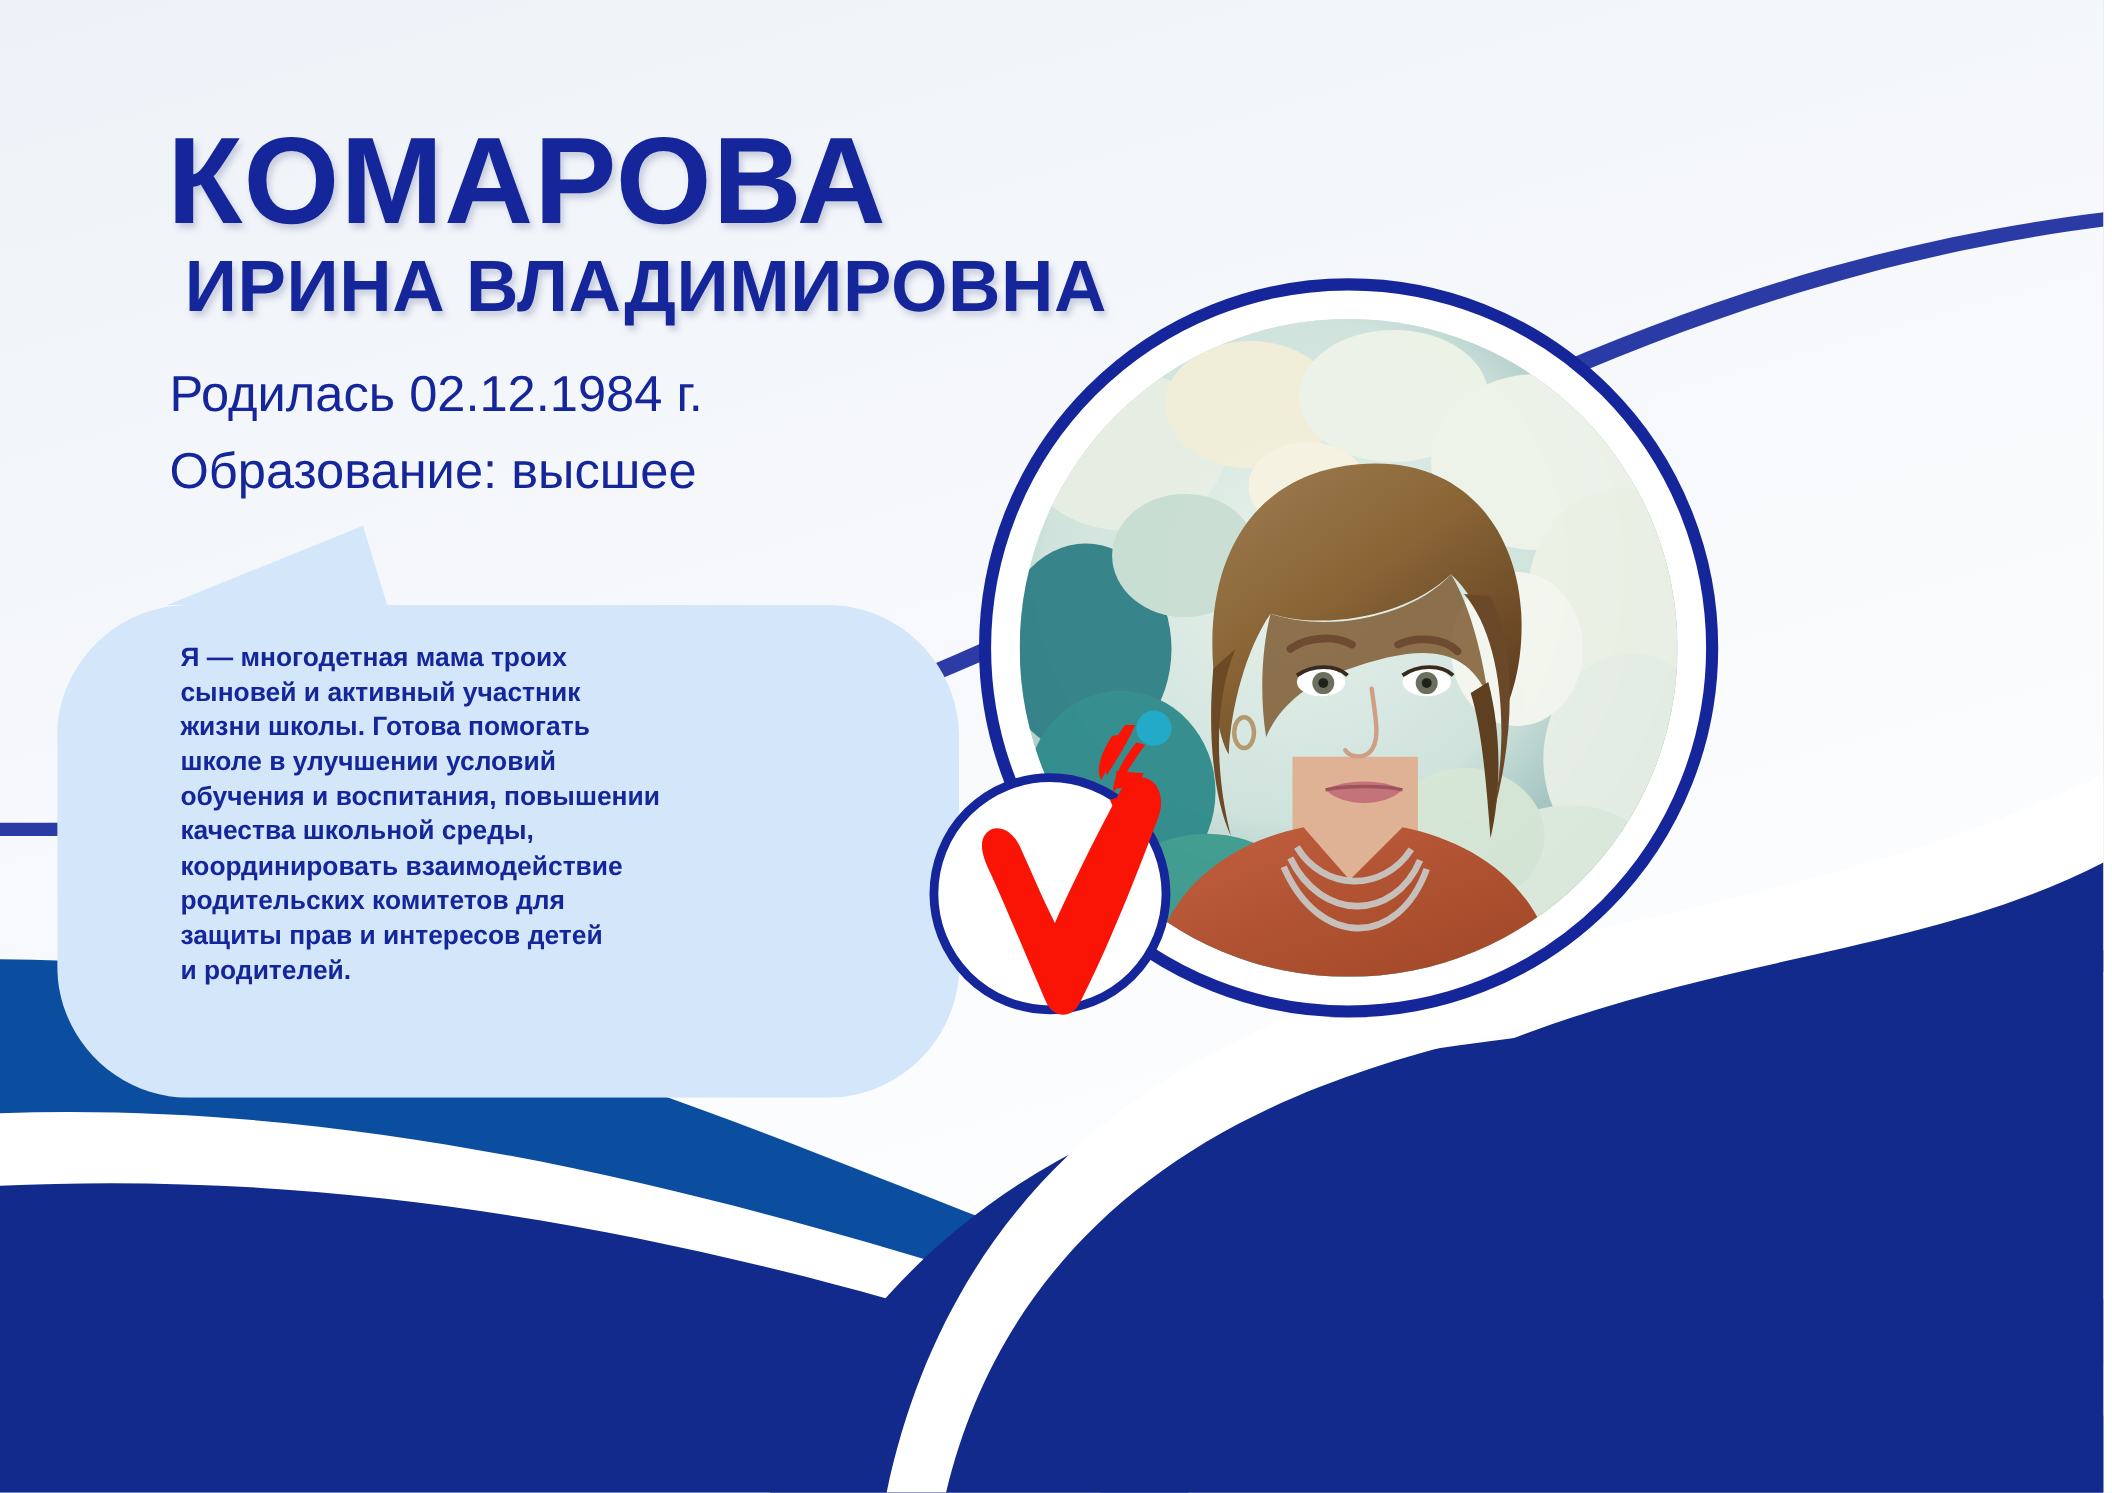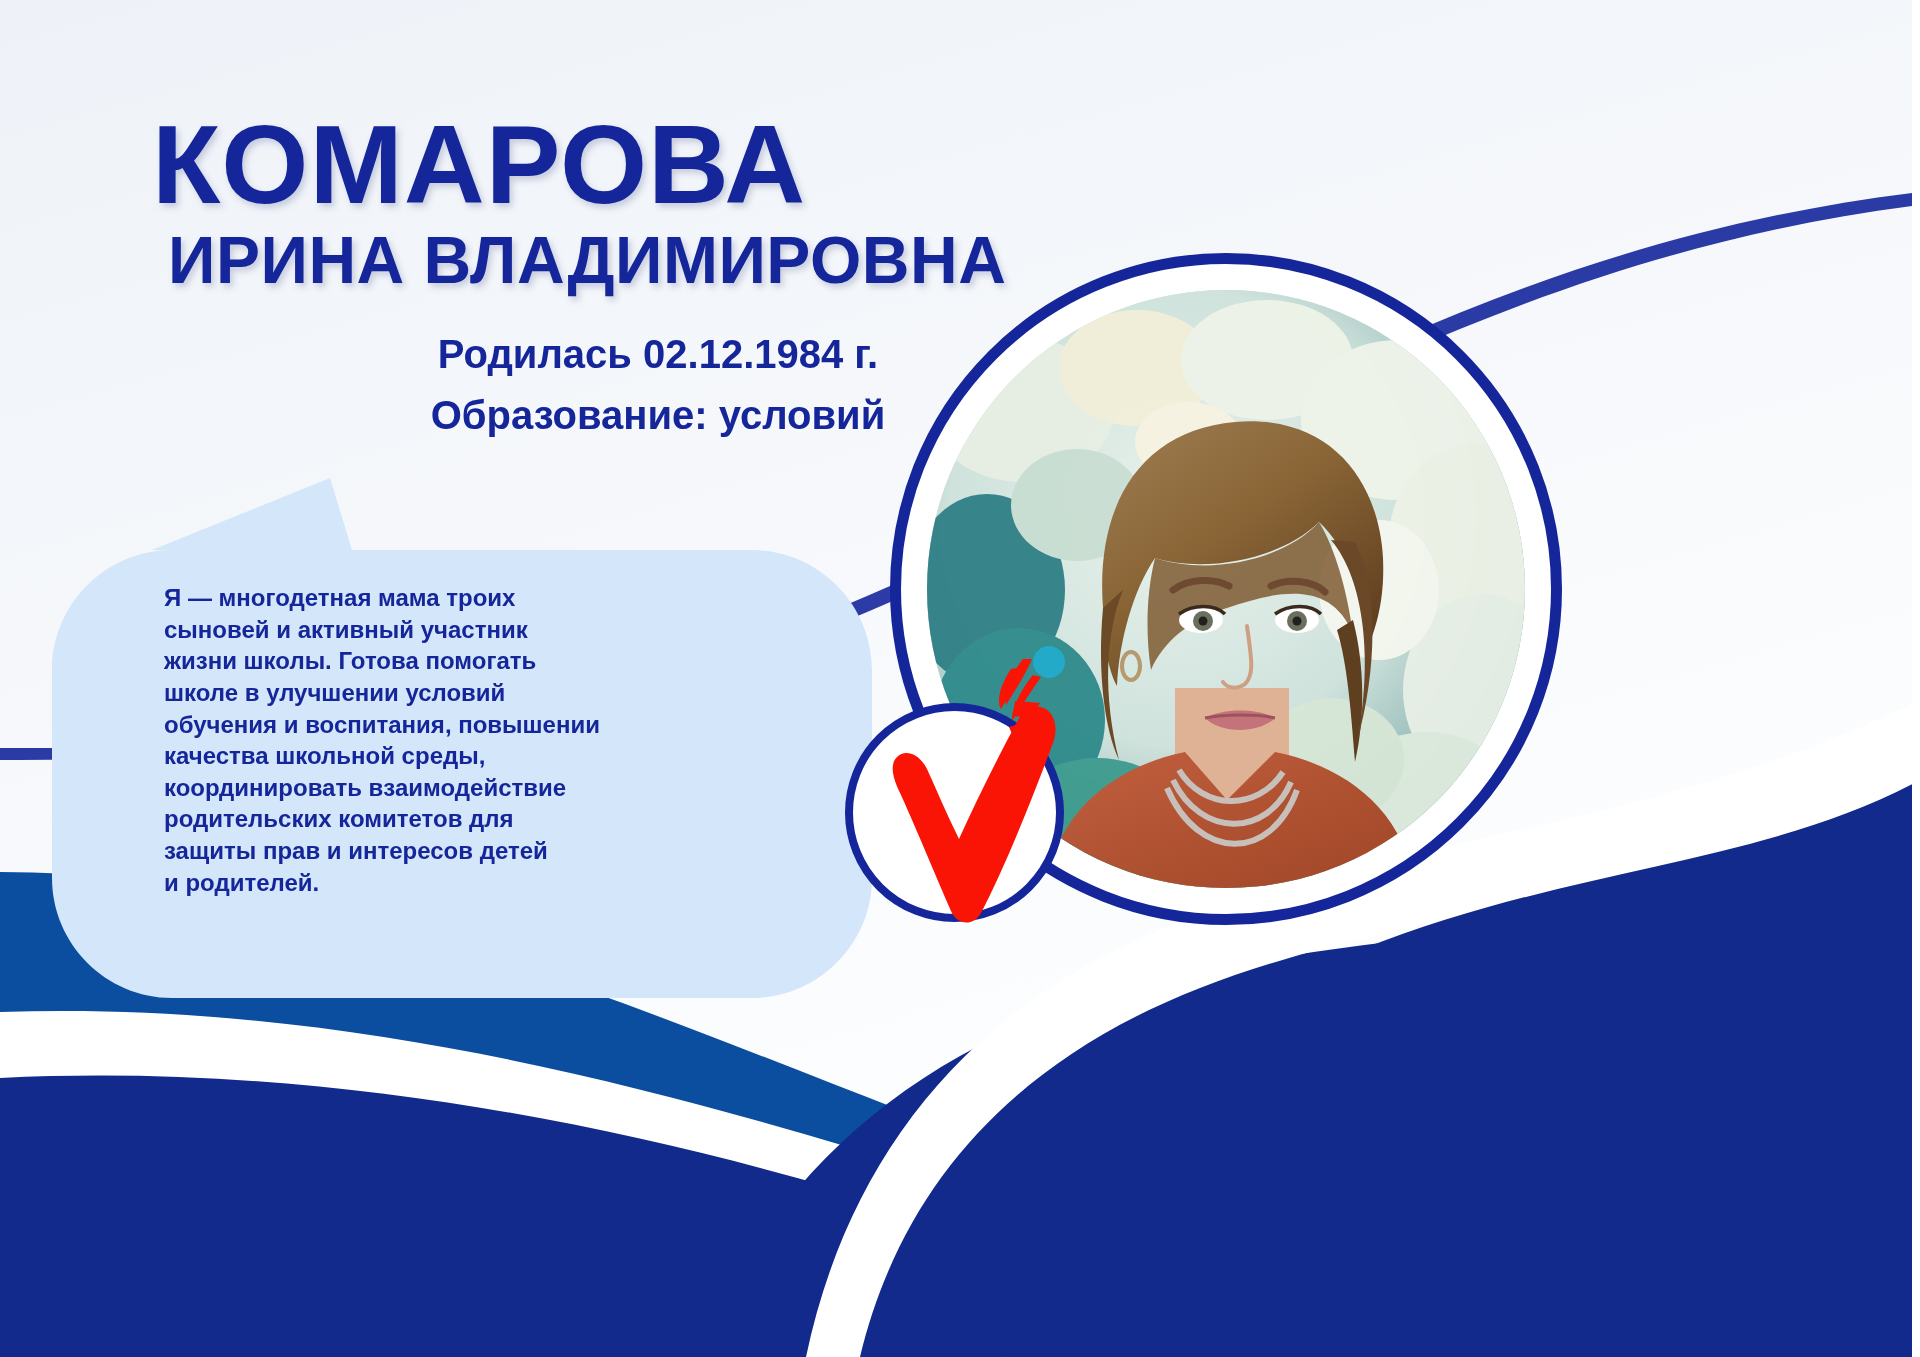--- a/index.html
+++ b/index.html
@@ -47,27 +47,26 @@
     font-size: 66px;
     line-height: 1.06;
     font-weight: 900;
     letter-spacing: 0.5px;
     color: #15269B;
     text-shadow: 3px 4px 6px rgba(120,130,170,0.35);
     margin: 4px 0 0 16px;
     white-space: nowrap;
   }
   .meta-line {
-    font-size: 40px;
+    font-size: 46px;
     line-height: 1.52;
-    font-weight: 700;
+    font-weight: 400;
     color: #15269B;
     margin: 0 0 0 2px;
     white-space: nowrap;
-    text-align: center;
   }
   .meta-first { margin-top: 28px; }
 
   
   .bubble-wrap {
     position: absolute;
     left: 52px;
     top: 478px;
     width: 820px;
     height: 520px;
@@ -183,21 +182,21 @@
              L1920,742 C 1700,838 1480,836 1256,930 C 1056,1014 936,1162 890,1357 Z" fill="#0B4D9E" opacity="0.0"></path>
 
     <path d="M1000,1357 C 1048,1160 1170,1026 1360,950 C 1570,866 1760,866 1920,780
              L1920,880 C 1760,950 1580,952 1400,1028 C 1220,1104 1120,1222 1080,1357 Z" fill="#112A8C"></path>
   </svg>
 
   <div class="name-block">
     <div class="surname">КОМАРОВА</div>
     <div class="patronymic">ИРИНА ВЛАДИМИРОВНА</div>
     <div class="meta-line meta-first">Родилась 02.12.1984 г.</div>
-    <div class="meta-line">Образование: условий</div>
+    <div class="meta-line">Образование: высшее</div>
   </div>
 
   <div class="bubble-wrap">
     <svg class="bubble-svg" viewBox="0 0 820 520" preserveAspectRatio="none" aria-hidden="true">
       <path d="M100,72 L278,0 L300,72 L700,72
                C 766,72 820,126 820,192
                L820,400 C 820,466 766,520 700,520
                L120,520 C 54,520 0,466 0,400
                L0,192 C 0,126 54,72 120,72 Z" fill="#D3E6FA"></path>
     </svg>

